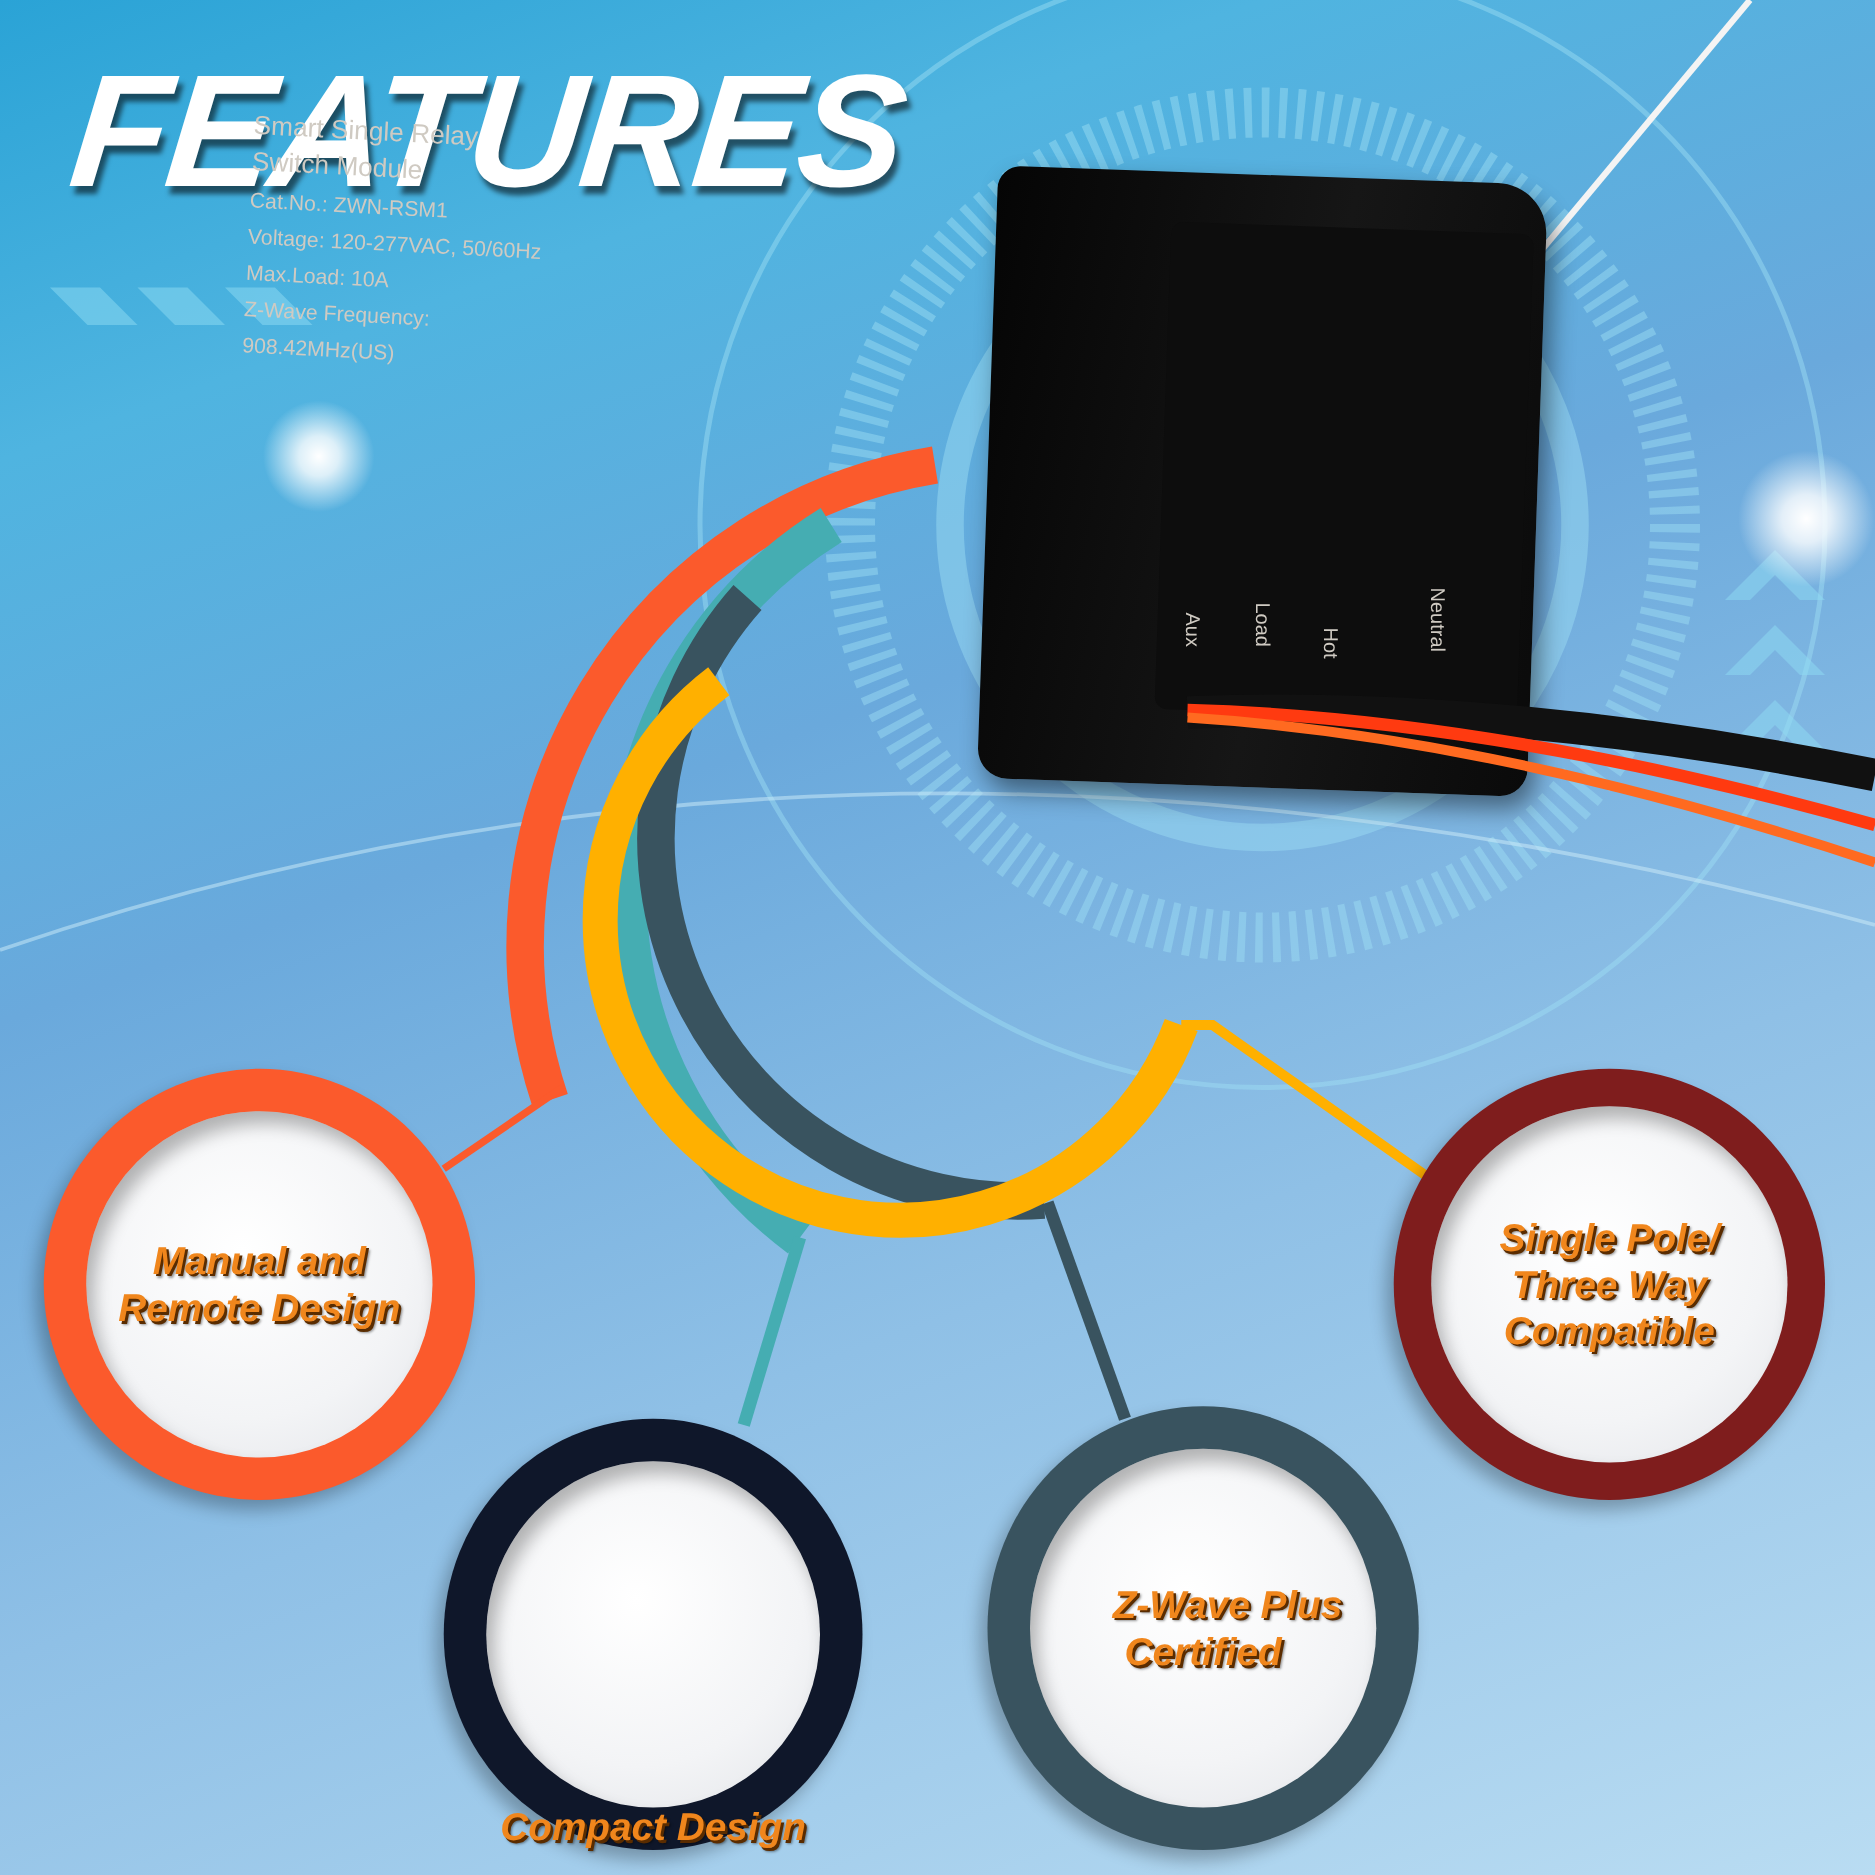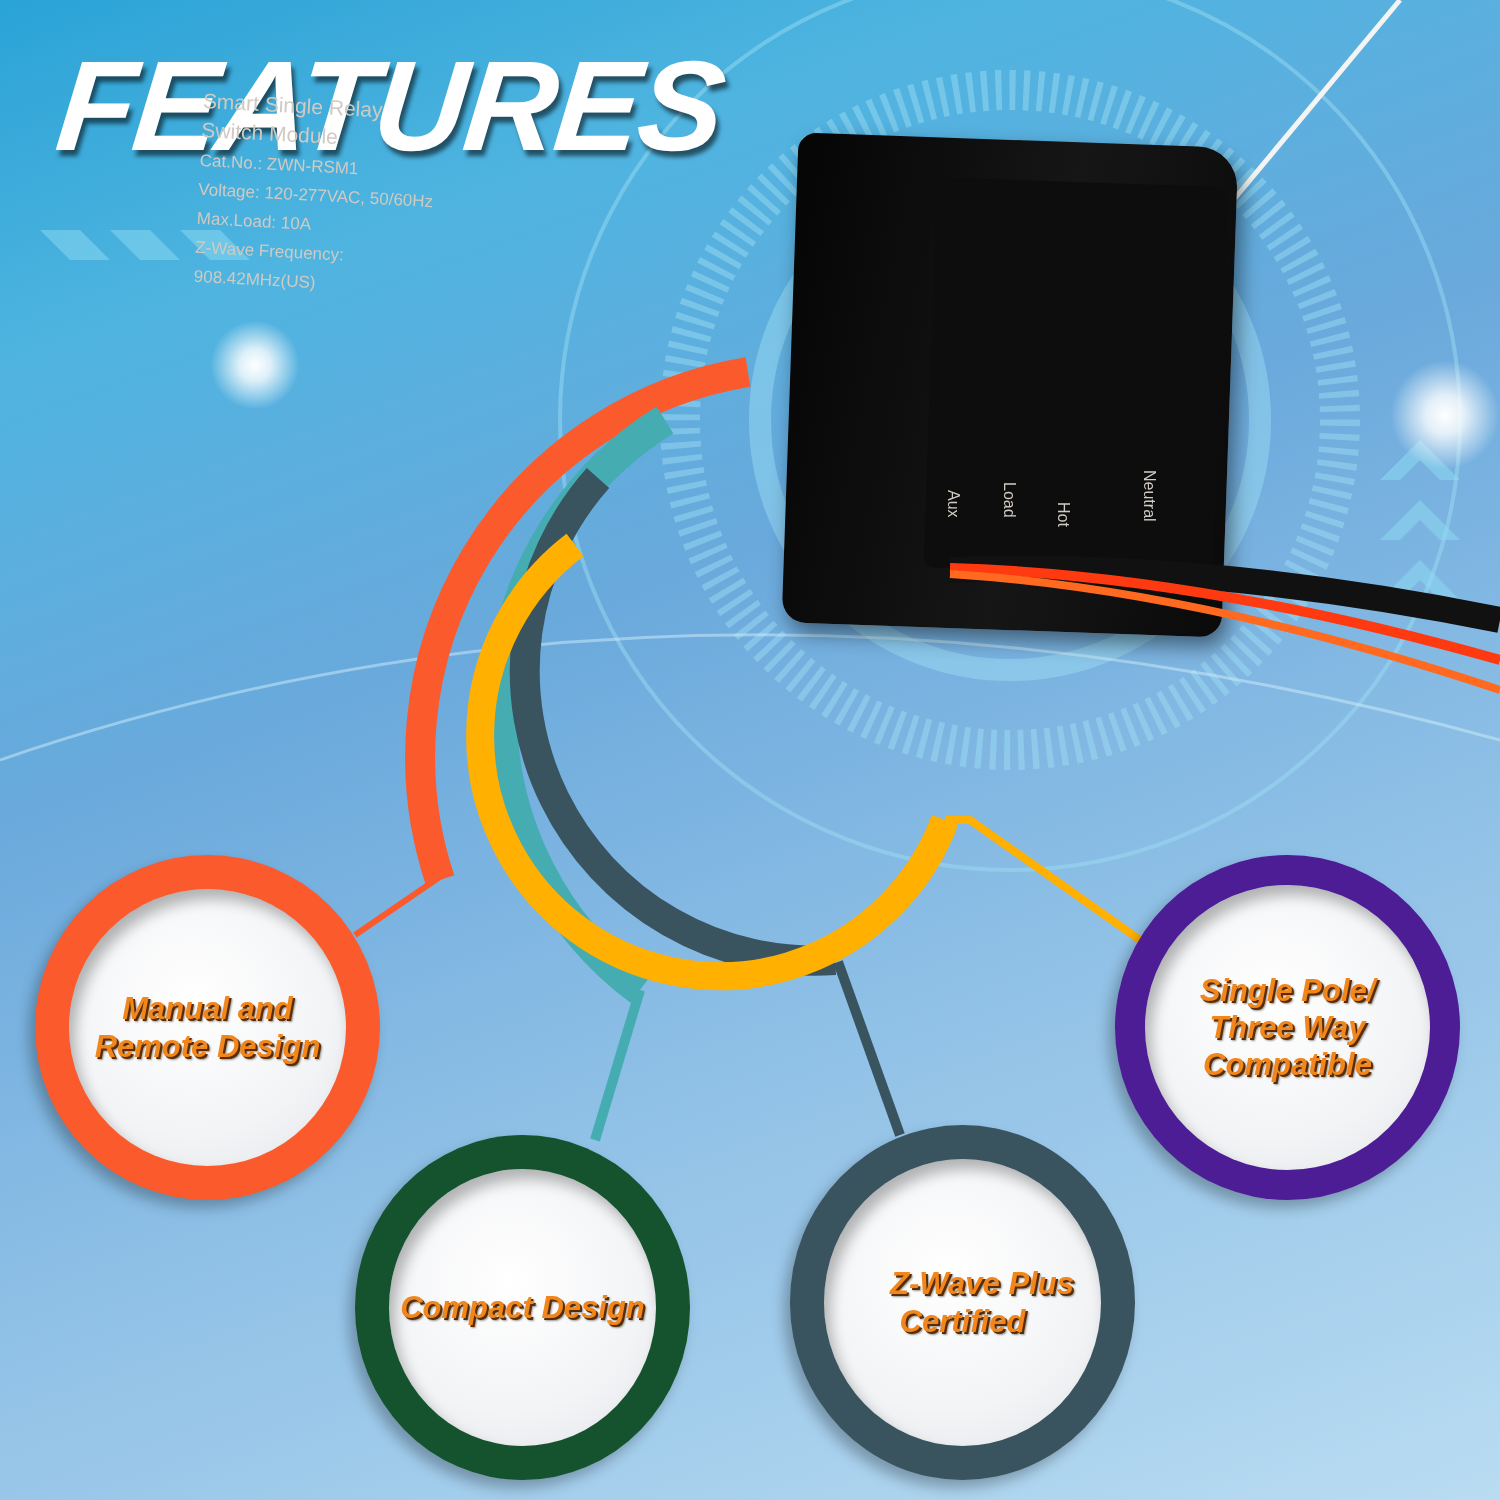--- a/index.html
+++ b/index.html
@@ -112,35 +112,35 @@
 </svg>
 
 <div class="circle" style="left:35px;top:855px;width:345px;height:345px;background:#fb5a2c;">
   <div class="circle-inner" style="inset:34px;"></div>
   <div class="circle-text">
     <span style="white-space:pre-line;">Manual and
 Remote Design</span>
   </div>
 </div>
 
-<div class="circle" style="left:355px;top:1135px;width:335px;height:345px;background:#14532d;">
+<div class="circle" style="left:355px;top:1135px;width:335px;height:345px;background:#0f172a;align-items:flex-end;">
   <div class="circle-inner" style="inset:34px;"></div>
   <div class="circle-text">
     <span style="white-space:pre-line;">Compact Design</span>
   </div>
 </div>
 
 <div class="circle" style="left:790px;top:1125px;width:345px;height:355px;background:#39535f;">
   <div class="circle-inner" style="inset:34px;"></div>
   <div class="circle-text">
     <span style="white-space:pre-line;margin-left:39px;">Z-Wave Plus
 Certified</span>
   </div>
 </div>
 
-<div class="circle" style="left:1115px;top:855px;width:345px;height:345px;background:#4c1d95;">
+<div class="circle" style="left:1115px;top:855px;width:345px;height:345px;background:#7f1d1d;">
   <div class="circle-inner" style="inset:30px;"></div>
   <div class="circle-text">
     <span style="white-space:pre-line;">Single Pole/
 Three Way
 Compatible</span>
   </div>
 </div>
 
 </body></html>

